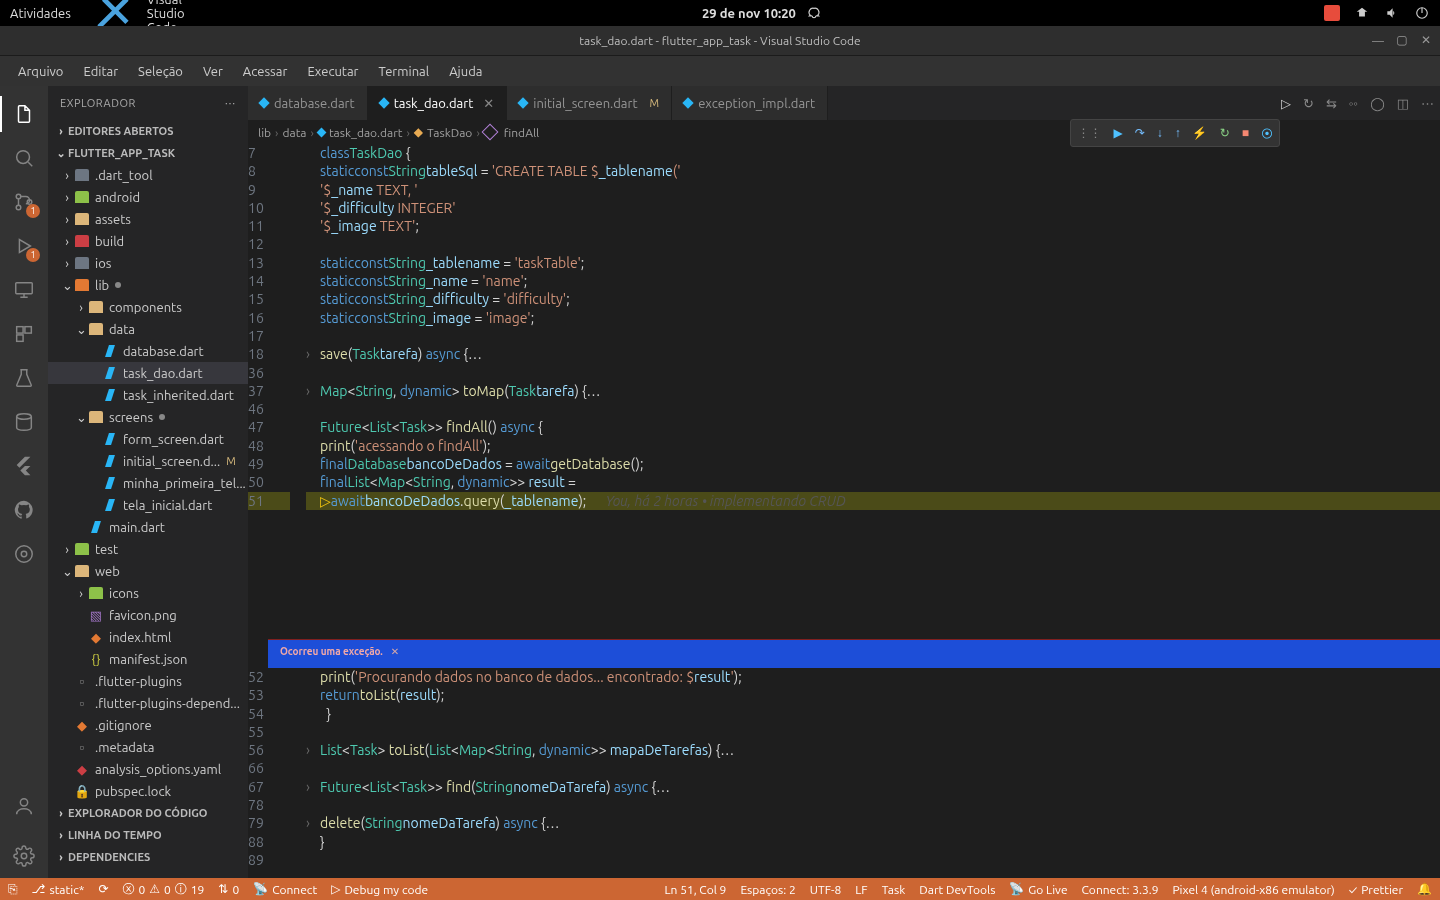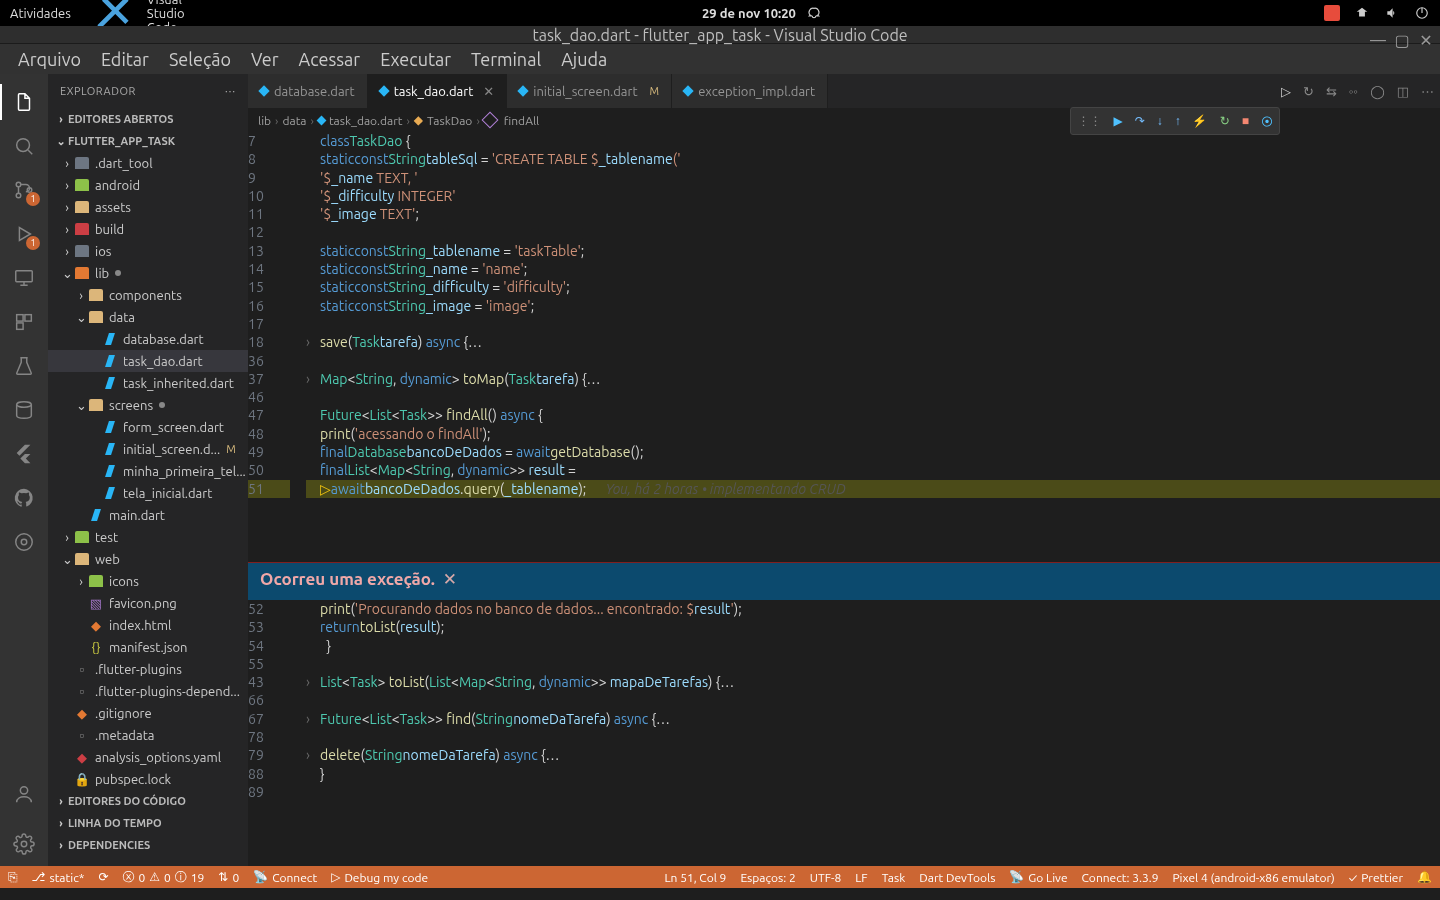--- a/index.html
+++ b/index.html
@@ -7,27 +7,27 @@
 
 
 #sysbar { height:26px; background:#000; color:#ddd; display:flex; align-items:center; padding:0 10px; }
 #sysbar .left,#sysbar .right { display:flex; align-items:center; gap:14px; }
 #sysbar .center { flex:1; text-align:center; font-weight:600; display:flex; align-items:center; justify-content:center; gap:10px; }
 .tray-icon { width:16px; height:16px; display:flex; align-items:center; justify-content:center; }
 .tray-icon svg { width:14px; height:14px; }
 .red-sq { width:16px; height:16px; background:#e74c3c; border-radius:2px; }
 
 
-#titlebar { height:18px; background:#2e2e2e; display:flex; align-items:center; justify-content:center; color:#bebebe; font-size:16px; position:relative; border-bottom:1px solid #1b1b1b; }
+#titlebar { height:30px; background:#2e2e2e; display:flex; align-items:center; justify-content:center; color:#bebebe; font-size:12px; position:relative; border-bottom:1px solid #1b1b1b; }
 #titlebar .winbtns { position:absolute; right:6px; top:6px; display:flex; gap:8px; }
 .winbtn { width:16px; height:16px; color:#999; display:flex; align-items:center; justify-content:center; }
 
 
 #menubar { height:30px; background:#323232; display:flex; align-items:center; padding:0 8px; gap:0; }
-#menubar span { padding:4px 10px; color:#ccc; font-size:18px; }
+#menubar span { padding:4px 10px; color:#ccc; font-size:13px; }
 
 
 #workbench { display:flex; height:792px; }
 
 
 #activitybar { width:48px; background:#333; display:flex; flex-direction:column; align-items:center; padding-top:6px; position:relative; }
 .act-icon { width:48px; height:44px; display:flex; align-items:center; justify-content:center; color:#858585; position:relative; }
 .act-icon.active { color:#fff; }
 .act-icon.active::before { content:""; position:absolute; left:0; top:4px; bottom:4px; width:2px; background:#fff; }
 .act-icon svg { width:22px; height:22px; }
@@ -78,21 +78,21 @@
 .ln { height:18.3px; display:flex; }
 .ln.cur { background:#4b4b18; } 
 .kw { color:#569cd6; }
 .ty { color:#4ec9b0; } 
 .fn { color:#dcdcaa; } 
 .st { color:#ce9178; } 
 .va { color:#9cdcfe; } 
 .op { color:#d4d4d4; }
 .gitlens { color:#555; font-style:italic; }
 
-#exception { background:#0c4a6e; border-top:1px solid #802020; padding:6px 12px 10px 12px; font-family:"Fira Code","Consolas",monospace; font-size:17px; }
+#exception { background:#1d4ed8; border-top:1px solid #802020; padding:6px 12px 10px 12px; font-family:"Fira Code","Consolas",monospace; font-size:10px;margin-left:20px; }
 #exception .exc-title { color:#f1a8a8; font-weight:600; }
 #exception .exc-body { color:#d6a8a8; white-space:pre-wrap; margin-top:4px; line-height:18px; }
 .exc-x { margin-left:8px; color:#d6a8a8; }
 
 
 #statusbar { height:22px; background:#cc6633; color:#fff; display:flex; align-items:center; font-size:12px; padding:0 8px; gap:14px; }
 #statusbar .sb-right { margin-left:auto; display:flex; align-items:center; gap:14px; }
 .sb-item { display:flex; align-items:center; gap:4px; white-space:nowrap; }
 </style>
 </head>
@@ -438,21 +438,21 @@
           <span>analysis_options.yaml</span>
         </div>
         <div class="tree-row indent-0">
           <span class="chev"></span>
           <span class="fi" style="color:#6d7682">🔒</span>
           <span>pubspec.lock</span>
         </div>
       </div>
     <div class="section-head">
         <span class="chev">›</span>
-        <span>EDITORES DO CÓDIGO</span>
+        <span>EXPLORADOR DO CÓDIGO</span>
       </div>
     <div class="section-head">
         <span class="chev">›</span>
         <span>LINHA DO TEMPO</span>
       </div>
     <div class="section-head">
         <span class="chev">›</span>
         <span>DEPENDENCIES</span>
       </div>
   </div>
@@ -569,27 +569,27 @@
           <div class="ln"></div>
           <div class="ln cur"></div>
         </div>
       <div class="codecol" id="codecol1"><div class="ln"><span class="kw">class</span> <span class="ty">TaskDao</span> {</div><div class="ln">  <span class="kw">static</span> <span class="kw">const</span> <span class="ty">String</span> <span class="va">tableSql</span> = <span class="st">'CREATE TABLE $</span><span class="va">_tablename</span><span class="st">('</span></div><div class="ln">      <span class="st">'$</span><span class="va">_name</span><span class="st"> TEXT, '</span></div><div class="ln">      <span class="st">'$</span><span class="va">_difficulty</span><span class="st"> INTEGER'</span></div><div class="ln">      <span class="st">'$</span><span class="va">_image</span><span class="st"> TEXT'</span>;</div><div class="ln">&nbsp;</div><div class="ln">  <span class="kw">static</span> <span class="kw">const</span> <span class="ty">String</span> <span class="va">_tablename</span> = <span class="st">'taskTable'</span>;</div><div class="ln">  <span class="kw">static</span> <span class="kw">const</span> <span class="ty">String</span> <span class="va">_name</span> = <span class="st">'name'</span>;</div><div class="ln">  <span class="kw">static</span> <span class="kw">const</span> <span class="ty">String</span> <span class="va">_difficulty</span> = <span class="st">'difficulty'</span>;</div><div class="ln">  <span class="kw">static</span> <span class="kw">const</span> <span class="ty">String</span> <span class="va">_image</span> = <span class="st">'image'</span>;</div><div class="ln">&nbsp;</div><div class="ln">  <span class="fn">save</span>(<span class="ty">Task</span> <span class="va">tarefa</span>) <span class="kw">async</span> {<span class="op">…</span></div><div class="ln">&nbsp;</div><div class="ln">  <span class="ty">Map</span>&lt;<span class="ty">String</span>, <span class="kw">dynamic</span>&gt; <span class="fn">toMap</span>(<span class="ty">Task</span> <span class="va">tarefa</span>) {<span class="op">…</span></div><div class="ln">&nbsp;</div><div class="ln">  <span class="ty">Future</span>&lt;<span class="ty">List</span>&lt;<span class="ty">Task</span>&gt;&gt; <span class="fn">findAll</span>() <span class="kw">async</span> {</div><div class="ln">    <span class="fn">print</span>(<span class="st">'acessando o findAll'</span>);</div><div class="ln">    <span class="kw">final</span> <span class="ty">Database</span> <span class="va">bancoDeDados</span> = <span class="kw">await</span> <span class="fn">getDatabase</span>();</div><div class="ln">    <span class="kw">final</span> <span class="ty">List</span>&lt;<span class="ty">Map</span>&lt;<span class="ty">String</span>, <span class="kw">dynamic</span>&gt;&gt; <span class="va">result</span> =</div><div class="ln cur">      <span style="color:#f1c40f">▷</span><span class="kw">await</span> <span class="va">bancoDeDados</span>.<span class="fn">query</span>(<span class="va">_tablename</span>);      <span class="gitlens">You, há 2 horas • implementando CRUD</span></div></div>
     </div>
 
     <div id="exception">
       <span class="exc-title">Ocorreu uma exceção.</span><span class="exc-x">✕</span>
     </div>
 
-    <div id="code" style="flex:0 0 auto; height:266px;">
+    <div id="code" style="flex:0 0 auto; height:210px;">
       <div class="gutter" id="gutter2">
           <div class="ln">52</div>
           <div class="ln">53</div>
           <div class="ln">54</div>
           <div class="ln">55</div>
-          <div class="ln">43</div>
+          <div class="ln">56</div>
           <div class="ln">66</div>
           <div class="ln">67</div>
           <div class="ln">78</div>
           <div class="ln">79</div>
           <div class="ln">88</div>
           <div class="ln">89</div>
         </div>
       <div class="fold-col" id="fold2">
           <div class="ln"></div>
           <div class="ln"></div>

